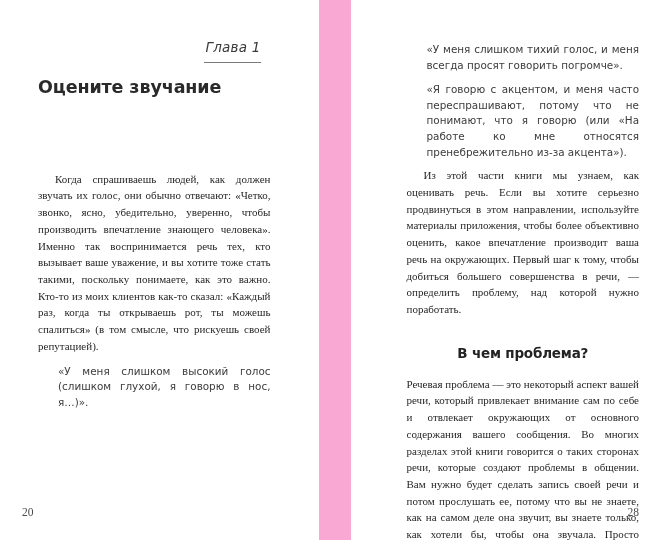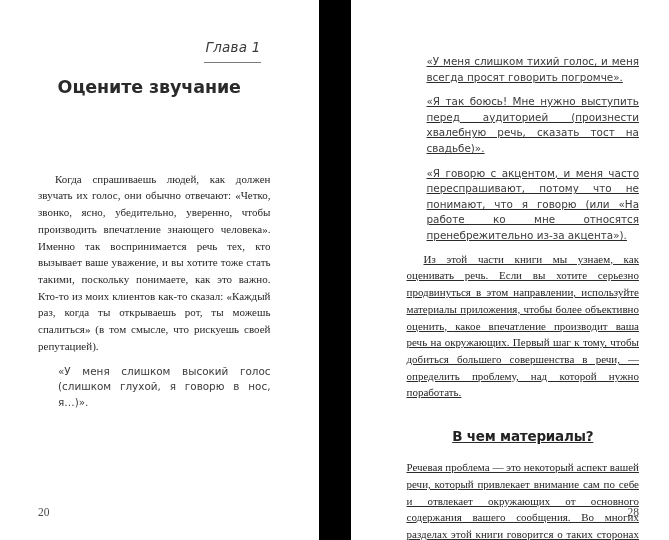--- a/index.html
+++ b/index.html
@@ -13,39 +13,38 @@
     overflow: hidden;
     font-family: "Liberation Serif", serif;
     color: #2b2b2b;
     position: relative;
   }
 
   .spread {
     width: 669px;
     height: 540px;
     display: flex;
-    background: #000000;
+    background: #f9a8d4;
     position: relative;
     gap: 32px;
   }
 
   .page {
     width: 334.5px;
     height: 540px;
     position: relative;
     box-sizing: border-box;
     background: #ffffff;
   }
 
   .page-left {
     padding: 0 48px 0 38px;
   }
   .page-right {
-    padding: 16px 30px 0 56px;
-    text-decoration: underline;
+    padding: 4px 30px 0 56px;
   }
 
   
   .chapter-head {
     padding-top: 38px;
     text-align: right;
     padding-right: 10px;
   }
   .chapter-label {
     font-family: "DejaVu Sans", sans-serif;
@@ -61,21 +60,21 @@
     height: 1px;
     background: #7a7a7a;
   }
   .chapter-title {
     font-family: "DejaVu Sans", sans-serif;
     font-weight: bold;
     font-size: 17.5px;
     line-height: 1.35;
     color: #2a2a2a;
     margin-top: 13px;
-    text-align: center;
+    text-align: left;
     letter-spacing: -0.1px;
   }
   .chapter-title .tline { display: block; }
 
   
   .body-start-left {
     margin-top: 71px;
   }
   .body-start-right {
     margin-top: 38px;
@@ -124,21 +123,21 @@
   }
 
   
   .folio {
     position: absolute;
     bottom: 22px;
     font-family: "Liberation Serif", serif;
     font-size: 11.5px;
     color: #4a4a4a;
   }
-  .folio-left { left: 38px; }
+  .folio-left { left: 22px; }
   .folio-right { right: 30px; }
 </style>
 </head>
 <body>
 
 <div class="spread">
 
   <div class="page page-left">
 
     <div class="chapter-head">
@@ -159,27 +158,26 @@
     </div>
 
     <div class="folio folio-left">20</div>
   </div>
 
   <div class="page page-right">
 
     <div class="body-start-right">
       <div class="quote-list tight-top">
         <p class="quote">«У меня слишком тихий голос, и меня всегда просят говорить погромче».</p>
-        <p class="quote">«Я так боюсь! Мне нужно выступить перед аудиторией (произнести хвалебную речь, сказать тост на свадьбе)».</p>
         <p class="quote">«Я говорю с акцентом, и меня часто переспрашивают, потому что не понимают, что я говорю (или «На работе ко мне относятся пренебрежительно из-за акцента»).</p>
       </div>
 
       <p class="body" style="margin-top:7px;">Из этой части книги мы узнаем, как оценивать речь. Если вы хотите серьезно продвинуться в этом направлении, используйте материалы приложения, чтобы более объективно оценить, какое впечатление производит ваша речь на окружающих. Первый шаг к тому, чтобы добиться большего совершенства в речи, — определить проблему, над которой нужно поработать.</p>
 
-      <h2 class="section-head">В чем материалы?</h2>
+      <h2 class="section-head">В чем проблема?</h2>
 
       <p class="body noindent">Речевая проблема — это некоторый аспект вашей речи, который привлекает внимание сам по себе и отвлекает окружающих от основного содержания вашего сообщения. Во многих разделах этой книги говорится о таких сторонах речи, которые создают проблемы в общении. Вам нужно будет сделать запись своей речи и потом прослушать ее, потому что вы не знаете, как на самом деле она звучит, вы знаете только, как хотели бы, чтобы она звучала. Просто поверьте мне, что это так. Вы узнаете также о людях, которые были шокированы</p>
     </div>
 
     <div class="folio folio-right">28</div>
   </div>
 
 </div>
 
 </body></html>

